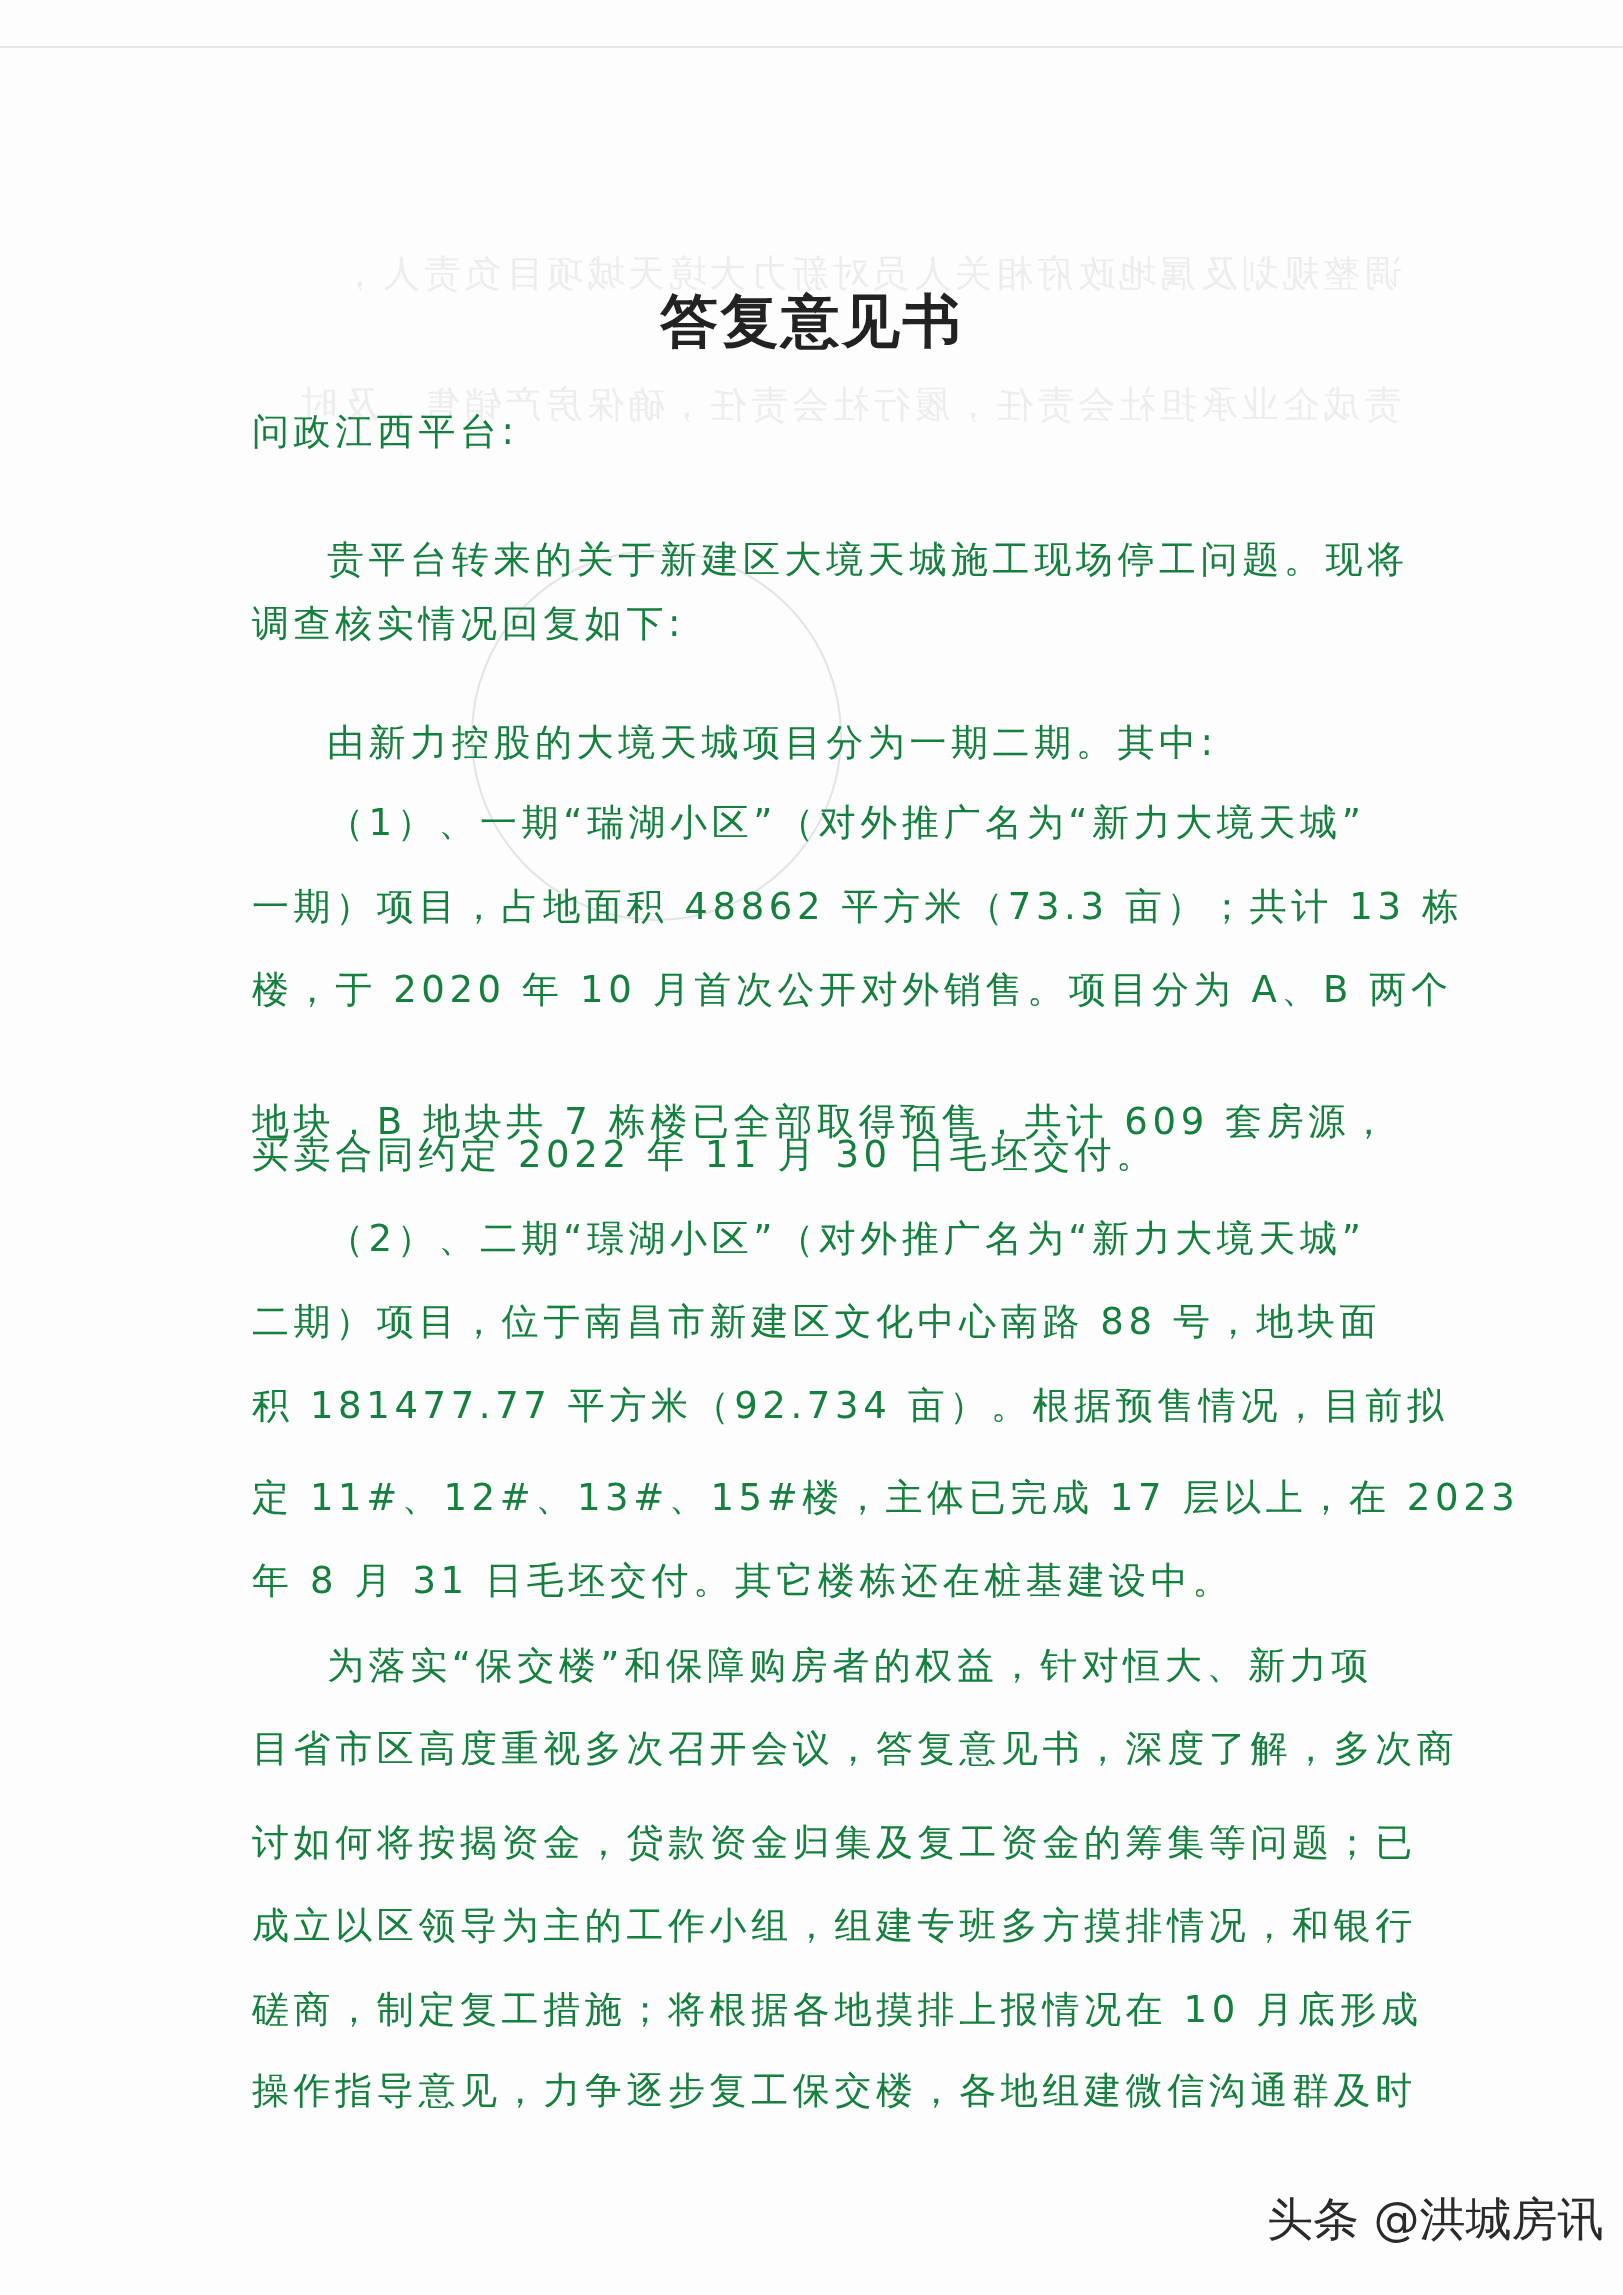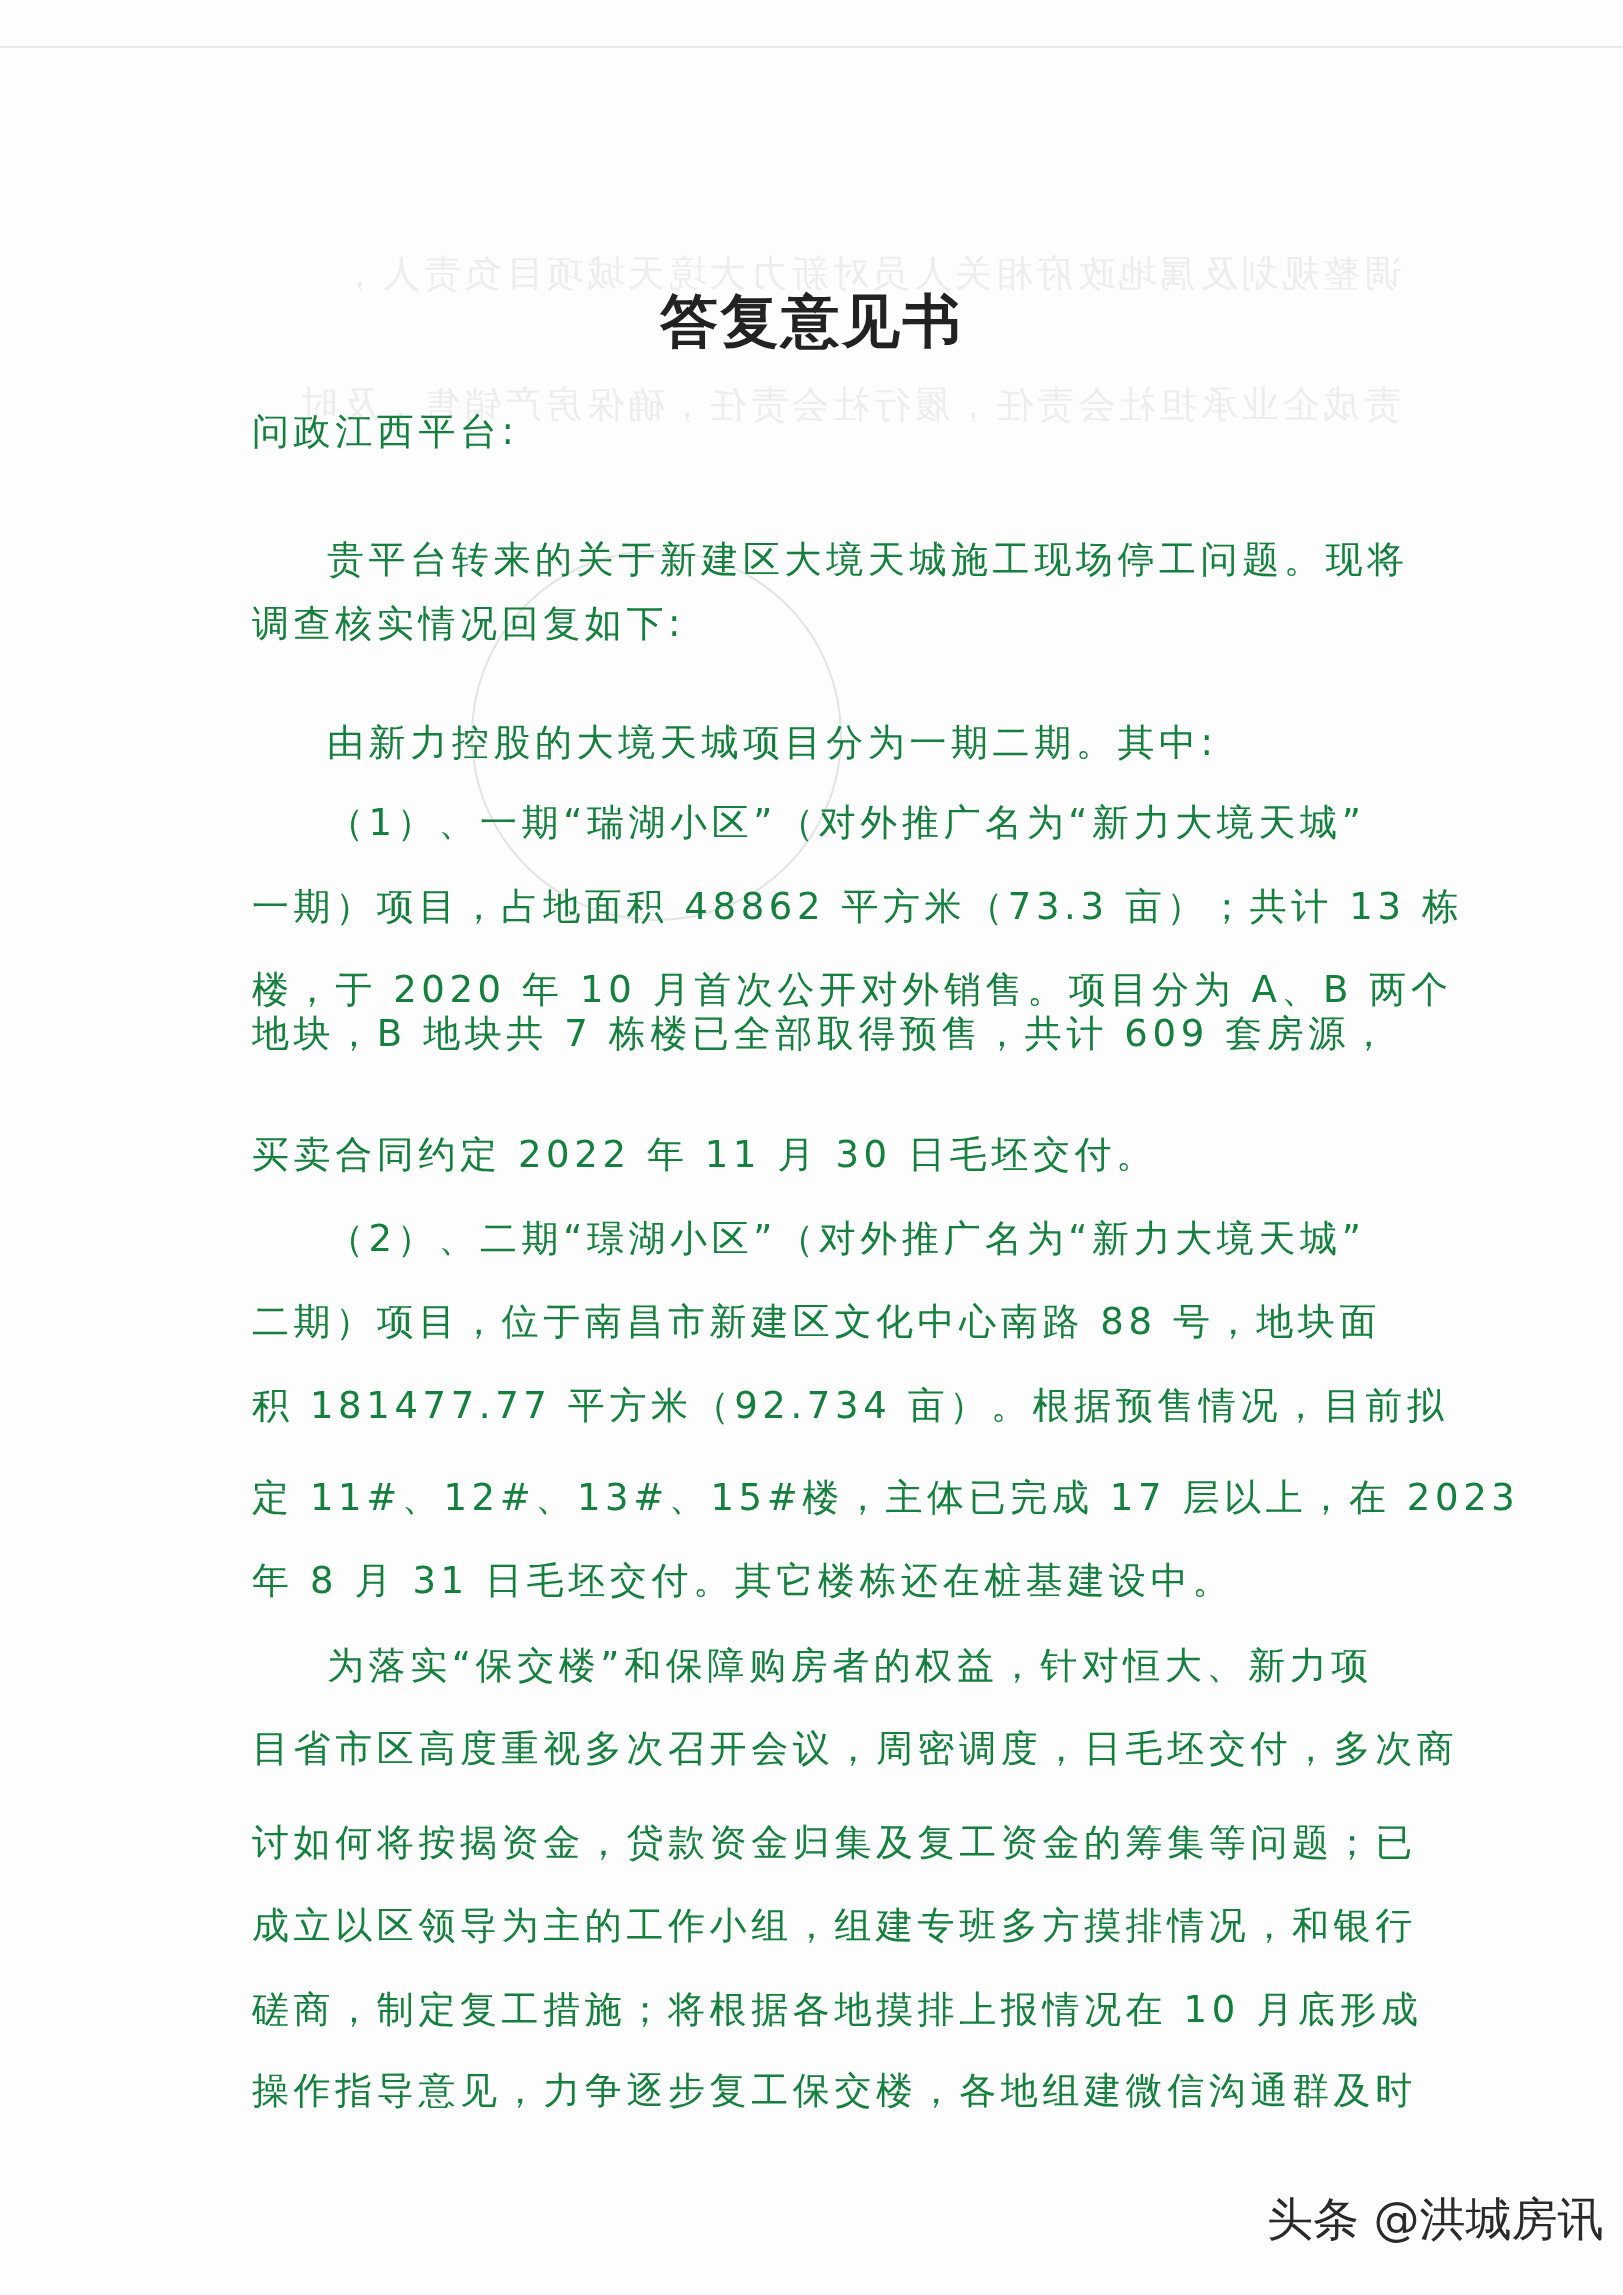--- a/index.html
+++ b/index.html
@@ -44,29 +44,29 @@
   <div class="title">答复意见书</div>
 
   <div class="line" style="top:409px">问政江西平台:</div>
 
   <div class="line indent" style="top:537px">贵平台转来的关于新建区大境天城施工现场停工问题。现将</div>
   <div class="line" style="top:601px">调查核实情况回复如下:</div>
   <div class="line indent" style="top:720px">由新力控股的大境天城项目分为一期二期。其中:</div>
   <div class="line indent" style="top:800px">（1）、一期“瑞湖小区”（对外推广名为“新力大境天城”</div>
   <div class="line" style="top:884px">一期）项目，占地面积 48862 平方米（73.3 亩）；共计 13 栋</div>
   <div class="line" style="top:967px">楼，于 2020 年 10 月首次公开对外销售。项目分为 A、B 两个</div>
-  <div class="line" style="top:1011px">地块，B 地块共 7 栋楼已全部取得预售，共计 609 套房源，</div>
+  <div class="line" style="top:1099px">地块，B 地块共 7 栋楼已全部取得预售，共计 609 套房源，</div>
   <div class="line" style="top:1132px">买卖合同约定 2022 年 11 月 30 日毛坯交付。</div>
   <div class="line indent" style="top:1216px">（2）、二期“璟湖小区”（对外推广名为“新力大境天城”</div>
   <div class="line" style="top:1299px">二期）项目，位于南昌市新建区文化中心南路 88 号，地块面</div>
   <div class="line" style="top:1383px">积 181477.77 平方米（92.734 亩）。根据预售情况，目前拟</div>
   <div class="line" style="top:1475px">定 11#、12#、13#、15#楼，主体已完成 17 层以上，在 2023</div>
   <div class="line" style="top:1558px">年 8 月 31 日毛坯交付。其它楼栋还在桩基建设中。</div>
   <div class="line indent" style="top:1643px">为落实“保交楼”和保障购房者的权益，针对恒大、新力项</div>
-  <div class="line" style="top:1726px">目省市区高度重视多次召开会议，周密调度，日毛坯交付，多次商</div>
+  <div class="line" style="top:1726px">目省市区高度重视多次召开会议，答复意见书，深度了解，多次商</div>
   <div class="line" style="top:1820px">讨如何将按揭资金，贷款资金归集及复工资金的筹集等问题；已</div>
   <div class="line" style="top:1903px">成立以区领导为主的工作小组，组建专班多方摸排情况，和银行</div>
   <div class="line" style="top:1987px">磋商，制定复工措施；将根据各地摸排上报情况在 10 月底形成</div>
   <div class="line" style="top:2068px">操作指导意见，力争逐步复工保交楼，各地组建微信沟通群及时</div>
 
   <div class="watermark">头条 @洪城房讯</div>
 </div>
 
 
 </body></html>

